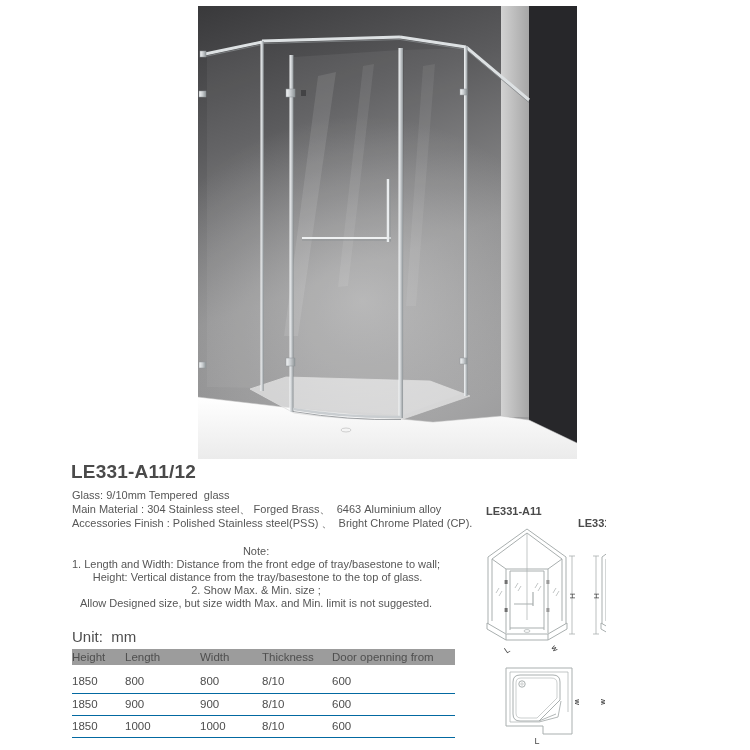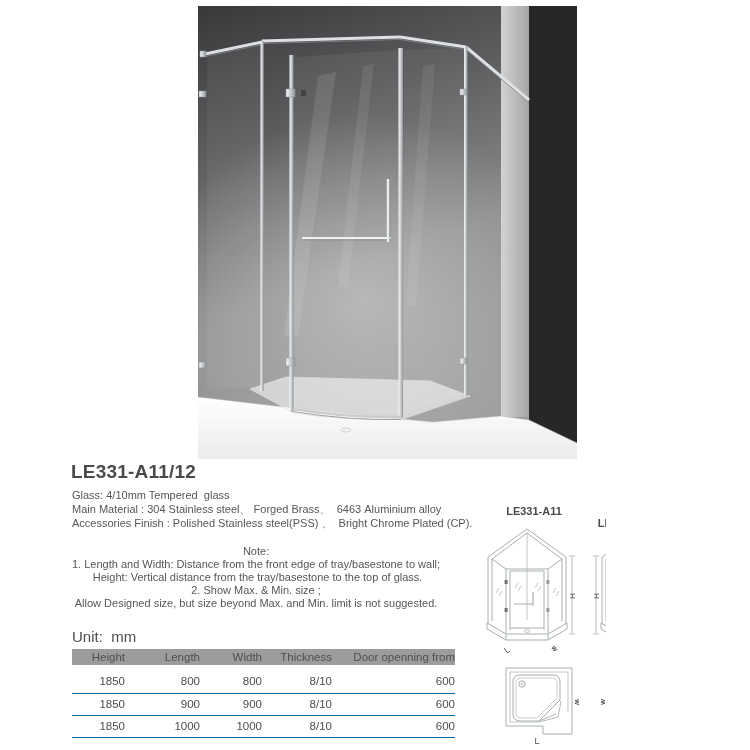--- a/index.html
+++ b/index.html
@@ -9,26 +9,26 @@
   .photo{position:absolute;left:198px;top:6px;width:379px;height:453px;}
   
   .title{position:absolute;left:71px;top:461px;font-size:19px;font-weight:bold;color:#4a4a4a;letter-spacing:.2px;}
   .specs{position:absolute;left:72px;top:488px;font-size:11px;line-height:14px;color:#565656;}
   .specs div{white-space:pre-wrap;}
   .note{position:absolute;left:72px;top:545px;font-size:11px;line-height:13px;color:#565656;}
   .note div{white-space:pre-wrap;text-align:center;}
   .unit{position:absolute;left:72px;top:628px;font-size:15px;color:#4d4d4d;white-space:pre-wrap;}
   
   .stable{position:absolute;left:72px;top:649px;width:383px;font-size:11.5px;color:#4d4d4d;}
-  .thead,.trow{display:grid;grid-template-columns:53px 75px 62px 70px 123px;text-align:right;}
+  .thead,.trow{display:grid;grid-template-columns:53px 75px 62px 70px 123px;text-align:left;}
   .thead{background:#9c9c9c;color:#4f4f4f;height:16px;line-height:16px;}
   .trow{height:21px;line-height:21px;border-bottom:1px solid #0369a1;}
   .trow.first{height:28px;line-height:32px;}
   
-  .dlabel{position:absolute;top:505px;width:96px;text-align:center;font-size:11px;font-weight:bold;color:#4a4a4a;}
+  .dlabel{position:absolute;top:505px;width:96px;text-align:left;font-size:11px;font-weight:bold;color:#4a4a4a;}
   .dl-a11{left:486px;} .dl-a12{left:578px;margin-top:12px;}
   .iso{position:absolute;top:520px;width:96px;height:138px;}
   .iso-a11{left:486px;} .iso-a12{left:586px;}
   .plan{position:absolute;top:664px;width:80px;height:82px;}
   .plan-a11{left:503px;} .plan-a12{left:597px;}
   svg text{font-family:"Liberation Sans",sans-serif;}
 </style>
 </head>
 <body>
 
@@ -113,31 +113,31 @@
     <line x1="190" y1="173" x2="190" y2="236" stroke="#e9ecee" stroke-width="2.5"></line>
     <line x1="192" y1="173" x2="192" y2="236" stroke="#8b8f92" stroke-width="0.7"></line>
 
     <path d="M95,403 Q150,412 203,411" fill="none" stroke="#c9cdd0" stroke-width="2.5"></path>
     <path d="M95,405.5 Q150,414.5 203,413.5" fill="none" stroke="#898d90" stroke-width="0.8"></path>
   </svg>
 
   <div class="title">LE331-A11/12</div>
 
   <div class="specs">
-    <div>Glass: 4/10mm Tempered  glass</div>
+    <div>Glass: 9/10mm Tempered  glass</div>
     <div>Main Material : 304 Stainless steel、 Forged Brass、  6463 Aluminium alloy</div>
     <div>Accessories Finish : Polished Stainless steel(PSS) 、  Bright Chrome Plated (CP).</div>
   </div>
 
   <div class="note">
     <div>Note:</div>
     <div>1. Length and Width: Distance from the front edge of tray/basestone to wall;</div>
     <div> Height: Vertical distance from the tray/basestone to the top of glass.</div>
     <div>2. Show Max. &amp; Min. size ;</div>
-    <div>Allow Designed size, but size beyond Max. and Min. limit is not suggested.</div>
+    <div>Allow Designed size, but size width Max. and Min. limit is not suggested.</div>
   </div>
 
   <div class="unit">Unit:  mm</div>
 
   <div class="stable">
     <div class="thead">
       <div>Height</div>
       <div>Length</div>
       <div>Width</div>
       <div>Thickness</div>

